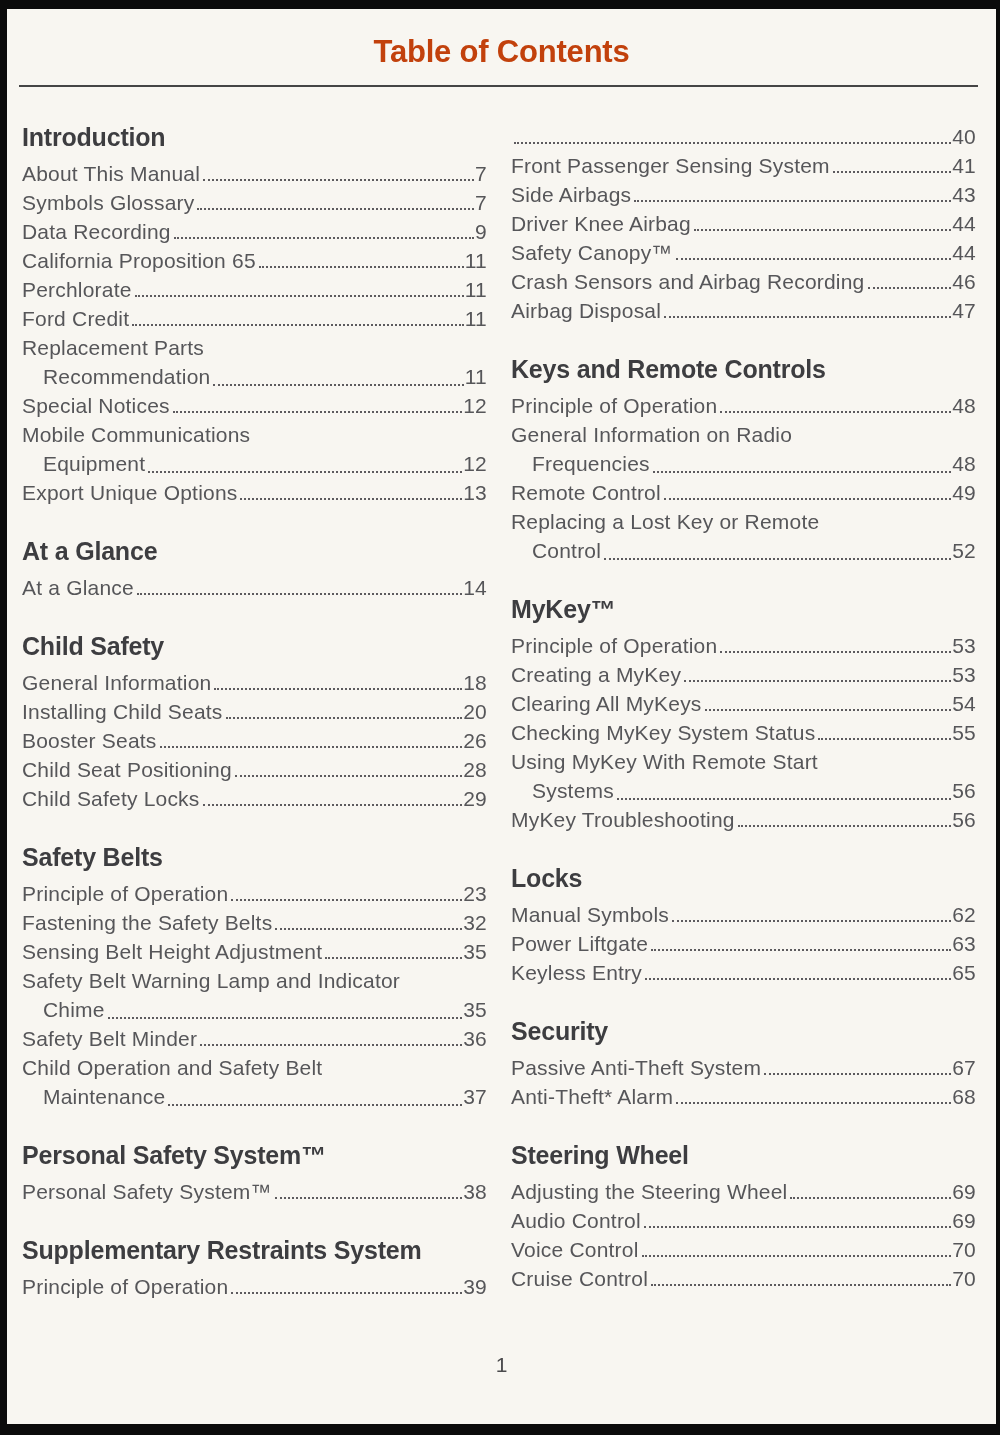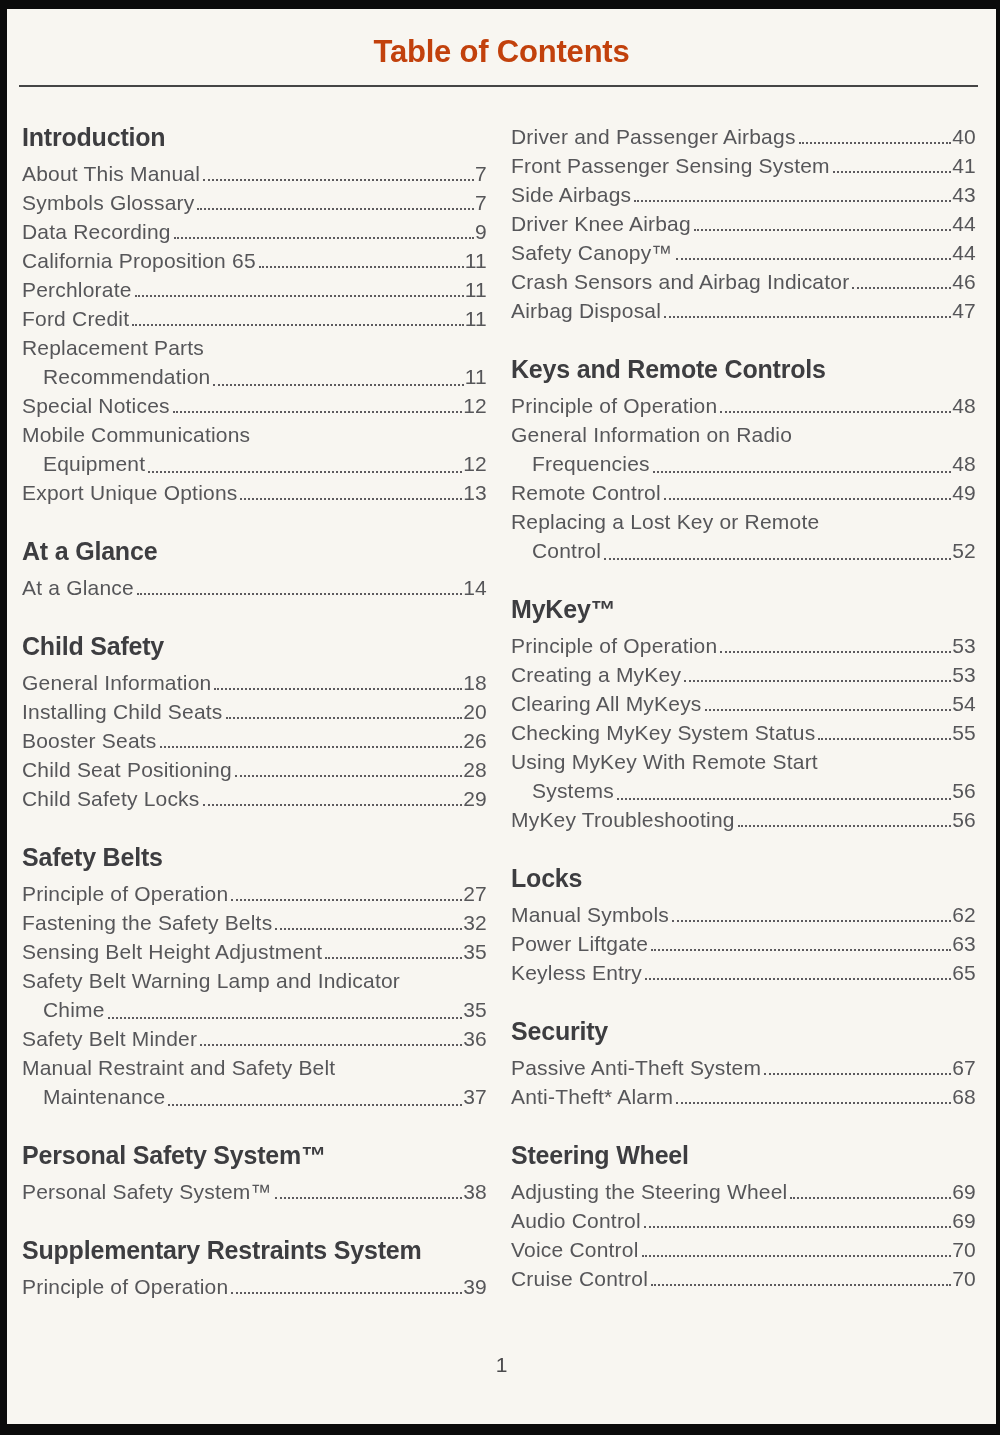--- a/index.html
+++ b/index.html
@@ -206,21 +206,21 @@
             <span class="pg">29</span>
           </div>
         </div>
       </div>
       <div class="section">
         <h2>Safety Belts</h2>
         <div class="entry">
           <div class="leaderline">
             <span class="lbl">Principle of Operation</span>
             <span class="dots"></span>
-            <span class="pg">27</span>
+            <span class="pg">23</span>
           </div>
         </div>
         <div class="entry">
           <div class="leaderline">
             <span class="lbl">Fastening the Safety Belts</span>
             <span class="dots"></span>
             <span class="pg">32</span>
           </div>
         </div>
         <div class="entry">
@@ -239,21 +239,21 @@
           </div>
         </div>
         <div class="entry">
           <div class="leaderline">
             <span class="lbl">Safety Belt Minder</span>
             <span class="dots"></span>
             <span class="pg">36</span>
           </div>
         </div>
         <div class="entry">
-          <div class="l1">Manual Restraint and Safety Belt</div>
+          <div class="l1">Child Operation and Safety Belt</div>
           <div class="leaderline indent">
             <span class="lbl">Maintenance</span>
             <span class="dots"></span>
             <span class="pg">37</span>
           </div>
         </div>
       </div>
       <div class="section">
         <h2>Personal Safety System™</h2>
         <div class="entry">
@@ -272,21 +272,20 @@
             <span class="dots"></span>
             <span class="pg">39</span>
           </div>
         </div>
       </div>
     </div>
   <div class="col">
       <div class="section">
         <div class="entry">
           <div class="leaderline">
-            <span class="lbl">Driver and Passenger Airbags</span>
             <span class="dots"></span>
             <span class="pg">40</span>
           </div>
         </div>
         <div class="entry">
           <div class="leaderline">
             <span class="lbl">Front Passenger Sensing System</span>
             <span class="dots"></span>
             <span class="pg">41</span>
           </div>
@@ -307,21 +306,21 @@
         </div>
         <div class="entry">
           <div class="leaderline">
             <span class="lbl">Safety Canopy™</span>
             <span class="dots"></span>
             <span class="pg">44</span>
           </div>
         </div>
         <div class="entry">
           <div class="leaderline">
-            <span class="lbl">Crash Sensors and Airbag Indicator</span>
+            <span class="lbl">Crash Sensors and Airbag Recording</span>
             <span class="dots"></span>
             <span class="pg">46</span>
           </div>
         </div>
         <div class="entry">
           <div class="leaderline">
             <span class="lbl">Airbag Disposal</span>
             <span class="dots"></span>
             <span class="pg">47</span>
           </div>

